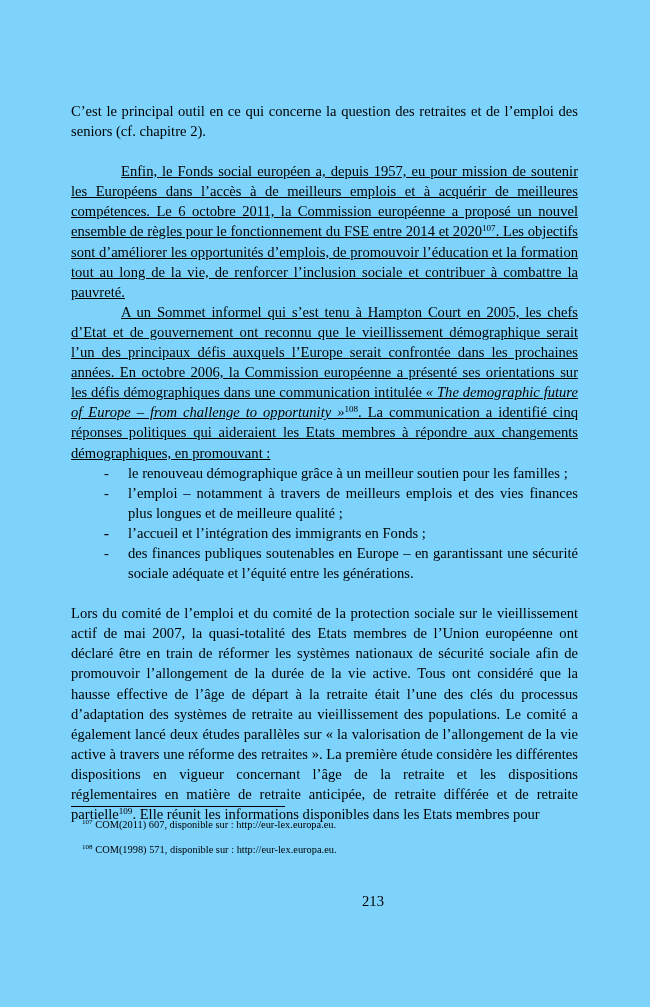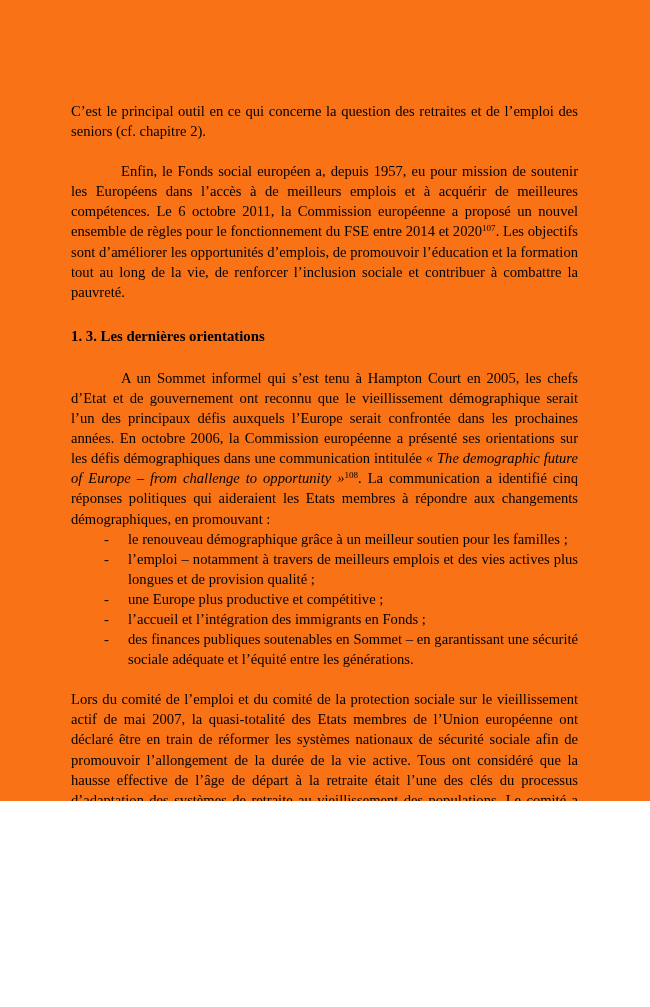--- a/index.html
+++ b/index.html
@@ -7,41 +7,42 @@
     padding: 0;
     background: #ffffff;
   }
   body {
     font-family: "Liberation Serif", "DejaVu Serif", serif;
     color: #000000;
   }
   #page {
     position: relative;
     width: 650px;
-    height: 801px;
-    background: #f97316;
+    height: 1007px;
+    background: #7dd3fc;
     overflow: hidden;
     box-sizing: border-box;
   }
   #content {
     position: absolute;
     left: 71px;
     top: 101px;
     width: 507px;
   }
   p {
     margin: 0;
     font-size: 14.6px;
     line-height: 20.1px;
     text-align: justify;
     text-justify: inter-word;
     hyphens: none;
   }
   .indent {
     text-indent: 50px;
+    text-decoration: underline;
   }
   .gap-before {
     margin-top: 20px;
   }
   h2.section-heading {
     margin: 0;
     font-size: 14.8px;
     line-height: 20px;
     font-weight: bold;
     text-align: left;
@@ -120,32 +121,29 @@
 <body>
 
 <div id="page">
 
   <div id="content">
 
     <p>C’est le principal outil en ce qui concerne la question des retraites et de l’emploi des seniors (cf. chapitre 2).</p>
 
     <p class="indent gap-before"><span>Enfin, le Fonds social européen a, depuis 1957, eu pour mission de soutenir les Européens dans l’accès à de meilleurs emplois et à acquérir de meilleures compétences. Le 6 octobre 2011, la Commission européenne a proposé un nouvel ensemble de règles pour le fonctionnement du FSE entre 2014 et 2020</span><sup>107</sup><span>. Les objectifs sont d’améliorer les opportunités d’emplois, de promouvoir l’éducation et la formation tout au long de la vie, de renforcer l’inclusion sociale et contribuer à combattre la pauvreté.</span></p>
 
-    <div class="heading-wrap">
-      <h2 class="section-heading">1. 3. Les dernières orientations</h2>
-    </div>
 
     <p class="indent"><span>A un Sommet informel qui s’est tenu à Hampton Court en 2005, les chefs d’Etat et de gouvernement ont reconnu que le vieillissement démographique serait l’un des principaux défis auxquels l’Europe serait confrontée dans les prochaines années. En octobre 2006, la Commission européenne a présenté ses orientations sur les défis démographiques dans une communication intitulée </span><span class="it">« The demographic future of Europe – from challenge to opportunity »</span><sup>108</sup><span>. La communication a identifié cinq réponses politiques qui aideraient les Etats membres à répondre aux changements démographiques, en promouvant :</span></p>
 
     <ul class="dash-list">
       <li><span class="dash">-</span><span>le renouveau démographique grâce à un meilleur soutien pour les familles ;</span></li>
-      <li><span class="dash">-</span><span>l’emploi – notamment à travers de meilleurs emplois et des vies actives plus longues et de provision qualité ;</span></li>
-      <li class="noj"><span class="dash">-</span><span>une Europe plus productive et compétitive ;</span></li>
+      <li><span class="dash">-</span><span>l’emploi – notamment à travers de meilleurs emplois et des vies finances plus longues et de meilleure qualité ;</span></li>
+      <li class="noj"><span class="dash">-</span></li>
       <li class="noj"><span class="dash">-</span><span>l’accueil et l’intégration des immigrants en Fonds ;</span></li>
-      <li><span class="dash">-</span><span>des finances publiques soutenables en Sommet – en garantissant une sécurité sociale adéquate et l’équité entre les générations.</span></li>
+      <li><span class="dash">-</span><span>des finances publiques soutenables en Europe – en garantissant une sécurité sociale adéquate et l’équité entre les générations.</span></li>
     </ul>
 
     <p class="gap-before"><span>Lors du comité de l’emploi et du comité de la protection sociale sur le vieillissement actif de mai 2007, la quasi-totalité des Etats membres de l’Union européenne ont déclaré être en train de réformer les systèmes nationaux de sécurité sociale afin de promouvoir l’allongement de la durée de la vie active. Tous ont considéré que la hausse effective de l’âge de départ à la retraite était l’une des clés du processus d’adaptation des systèmes de retraite au vieillissement des populations. Le comité a également lancé deux études parallèles sur « la valorisation de l’allongement de la vie active à travers une réforme des retraites ». La première étude considère les différentes dispositions en vigueur concernant l’âge de la retraite et les dispositions réglementaires en matière de retraite anticipée, de retraite différée et de retraite partielle</span><sup>109</sup><span>. Elle réunit les informations disponibles dans les Etats membres pour</span></p>
 
   </div>
 
   <div id="footnotes">
     <div class="fn-rule"></div>
 
     <p class="fn"><sup>107</sup> <span>COM(2011) 607, disponible sur : http://eur-lex.europa.eu.</span></p>

